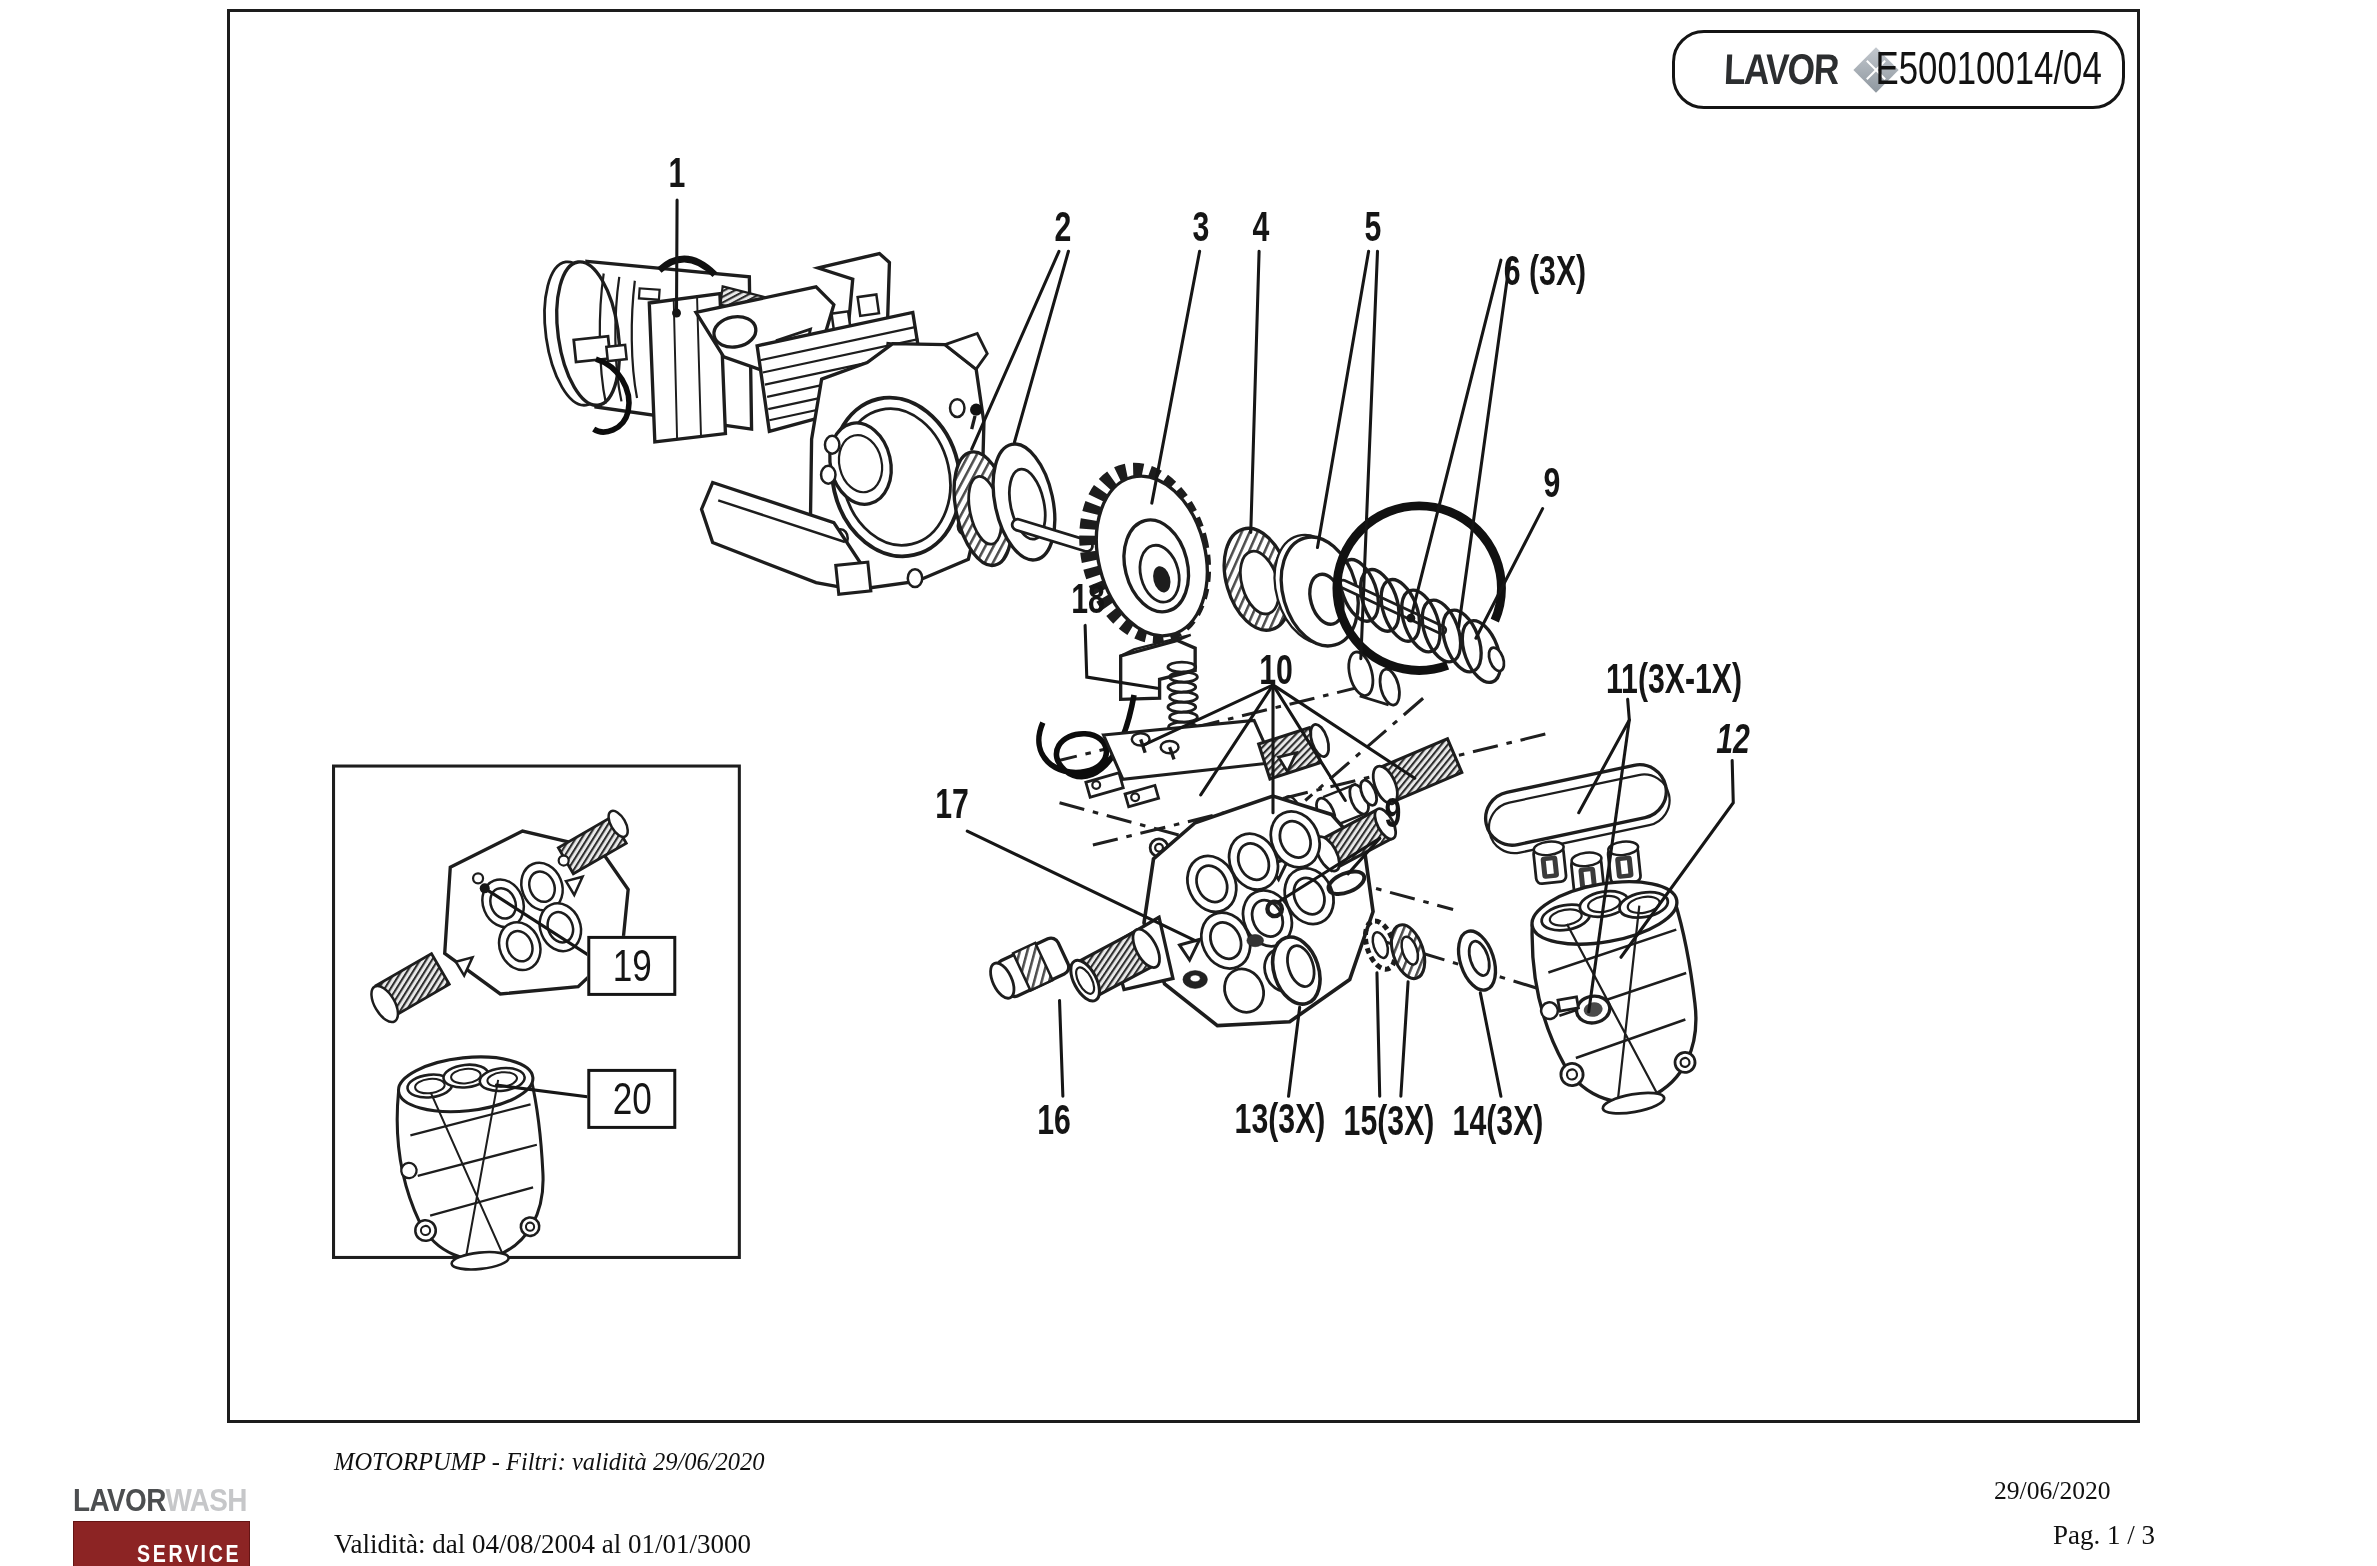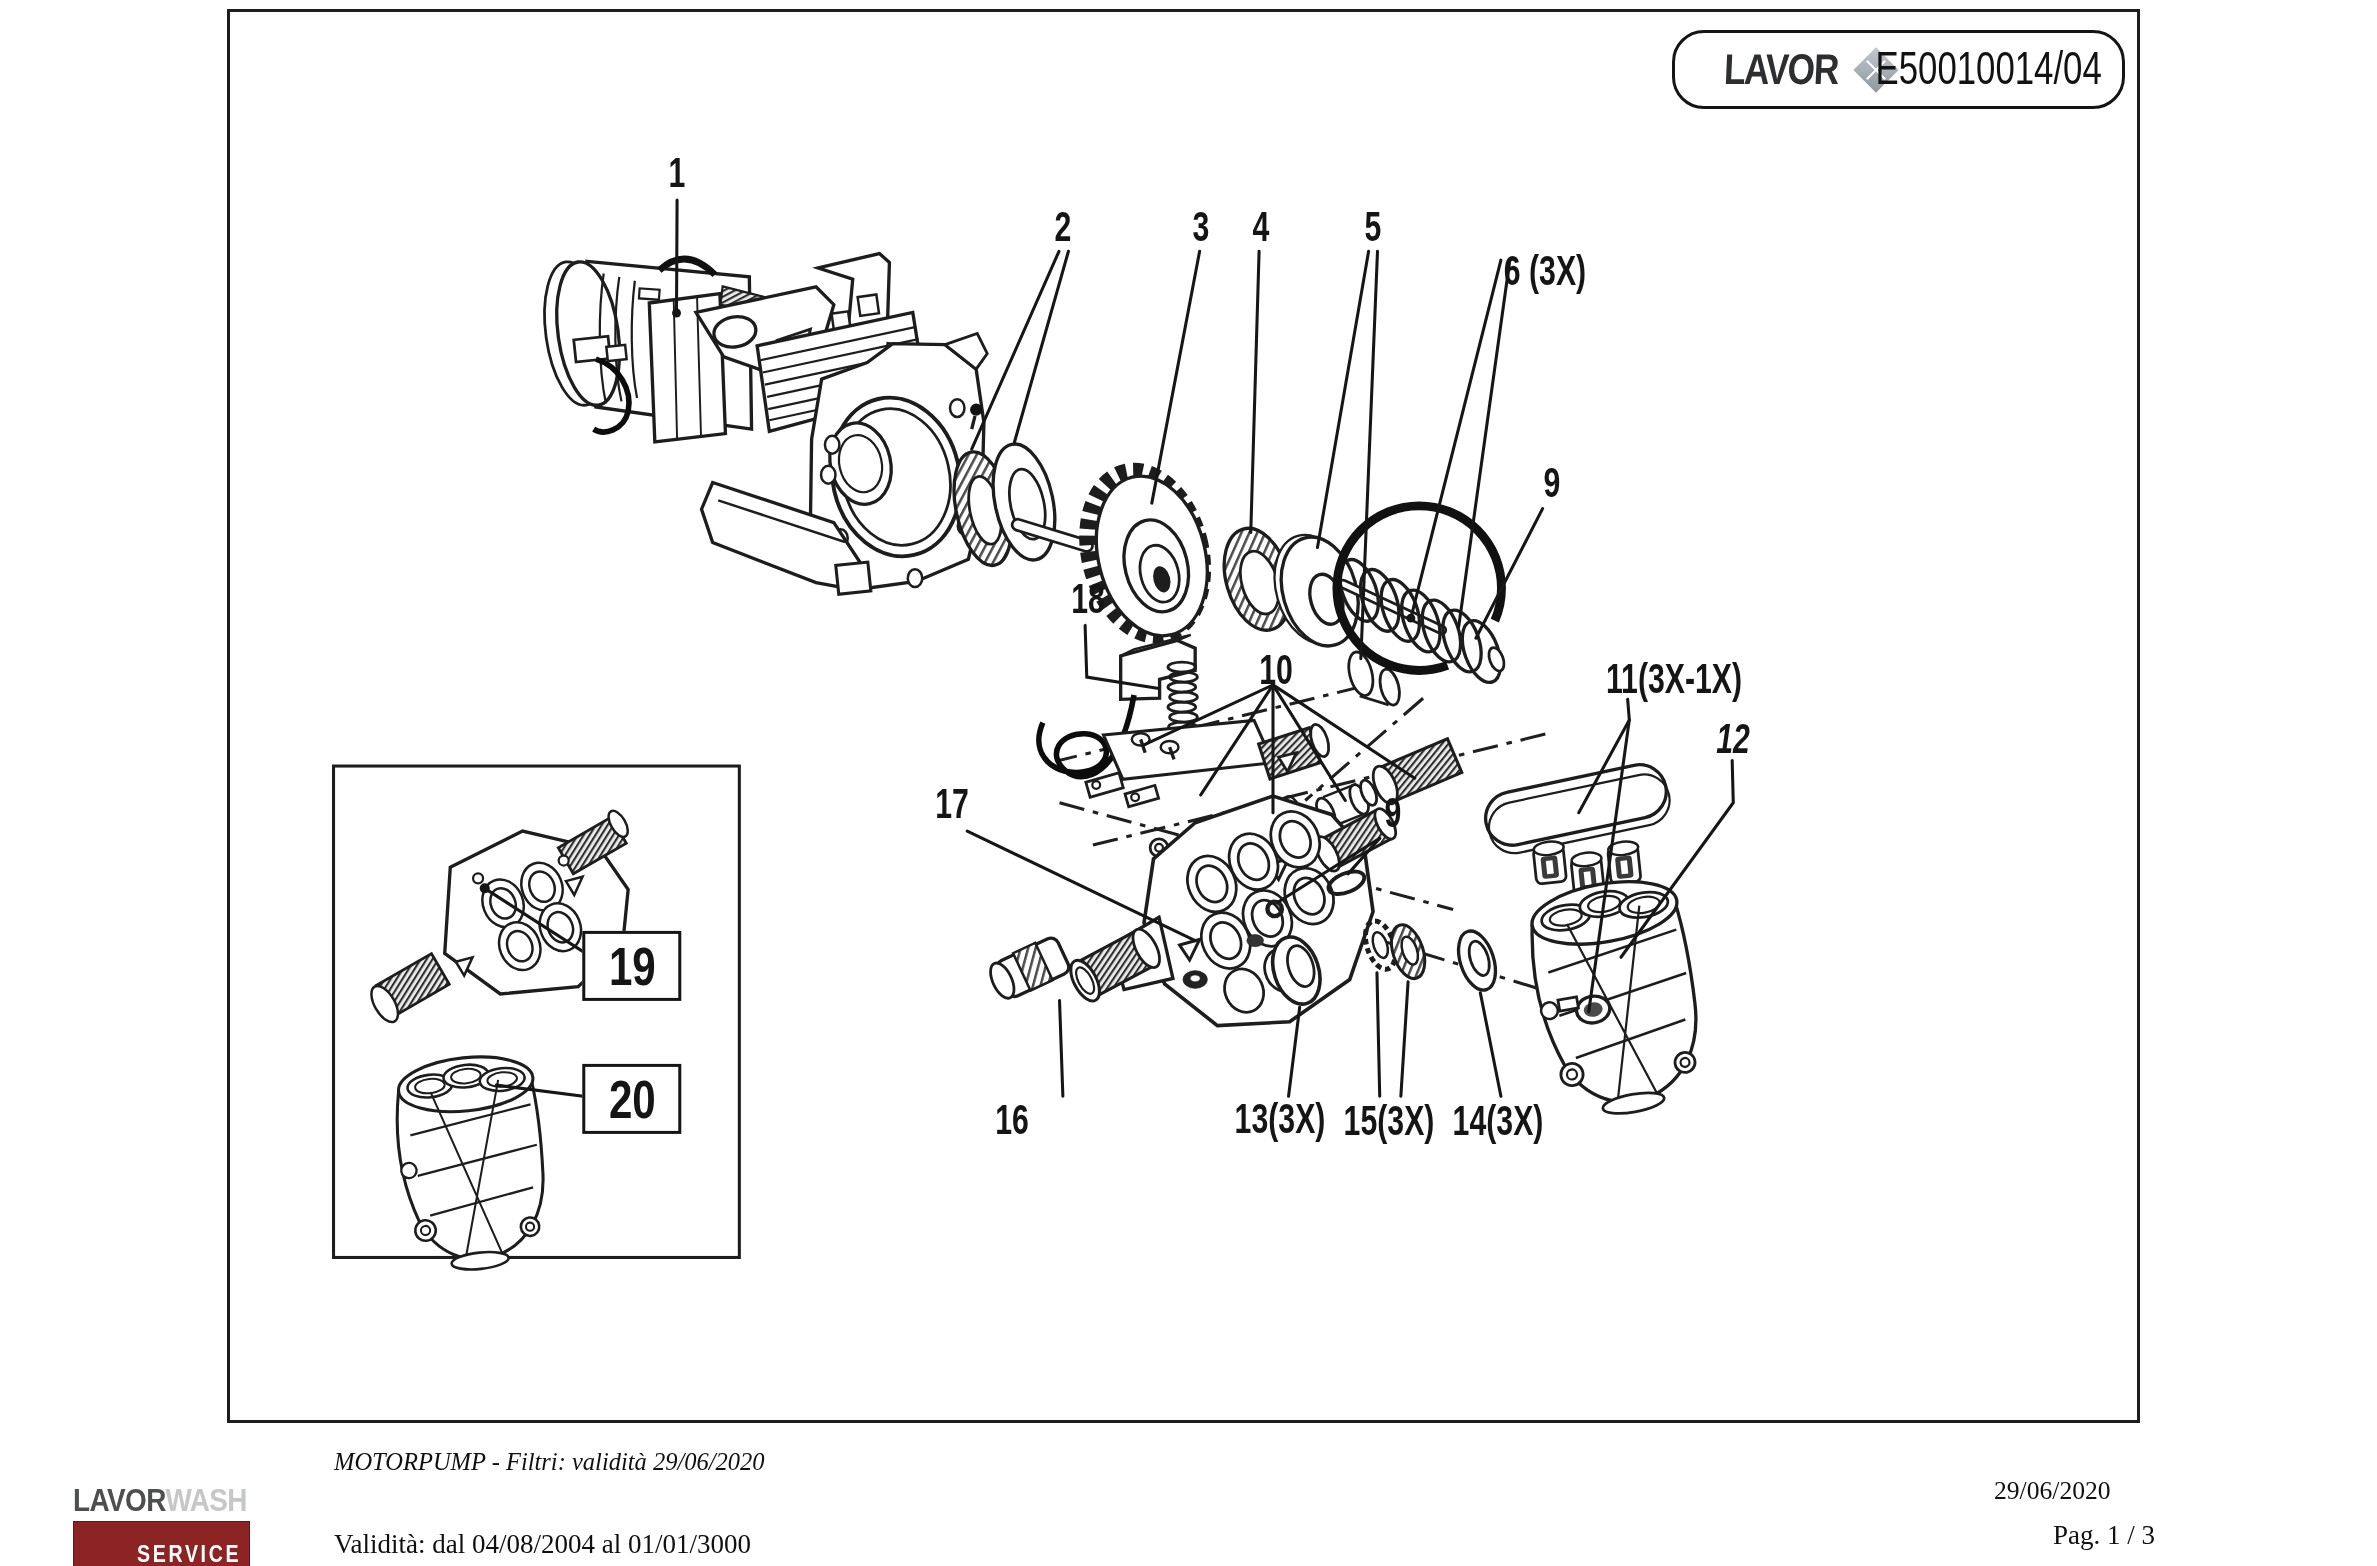--- a/index.html
+++ b/index.html
@@ -20,21 +20,21 @@
   .dia:before{content:"";position:absolute;left:46%;top:8%;width:8%;height:84%;background:#fff;}
   .dia:after{content:"";position:absolute;top:46%;left:8%;height:8%;width:84%;background:#fff;}
   .hcode{position:absolute;right:20px;top:50%;transform:translateY(-54%) scaleX(.74);
          transform-origin:right center;font-size:47px;font-weight:500;color:#121212;}
 
   
   .co{position:absolute;transform:translate(-50%,-50%);white-space:nowrap;
       font-size:42px;font-weight:700;color:#151515;}
   .co>span{display:inline-block;transform:scaleX(.72);transform-origin:center;}
   .cobox{position:absolute;transform:translate(-50%,-50%);border:3.3px solid #151515;background:#fff;
-         padding:1.1px 16.7px;font-size:54px;font-weight:700;color:#151515;}
+         padding:1.1px 16.7px;font-size:45px;font-weight:400;color:#151515;}
   .cobox>span{display:inline-block;transform:scaleX(.78);}
 
   
   .f-sub{position:absolute;left:334px;top:1447px;font:italic 24.5px/1.2 "Liberation Serif",serif;color:#101010;}
   .f-title{position:absolute;left:332px;top:1479px;font:bold 42px/1.15 "Liberation Serif",serif;color:#060606;letter-spacing:-0.6px;}
   .f-val{position:absolute;left:334px;top:1528px;font:27px/1.2 "Liberation Serif",serif;color:#101010;}
   .f-date{position:absolute;left:1994px;top:1476px;font:25.6px/1.2 "Liberation Serif",serif;}
   .f-page{position:absolute;left:2053px;top:1519px;font:27px/1.2 "Liberation Serif",serif;}
   .blogo{position:absolute;left:73px;top:1483px;width:177px;}
   .blogo .row{font-size:31px;font-weight:900;letter-spacing:-0.6px;transform:scaleX(.9);transform-origin:left center;white-space:nowrap;}
@@ -379,21 +379,21 @@
   <div class="co" style="left: 1261px; top: 227px;"><span>4</span></div>
   <div class="co" style="left: 1373px; top: 227px;"><span>5</span></div>
   <div class="co" style="left: 1545px; top: 234px; margin-top: 37px;"><span>6 (3X)</span></div>
   <div class="co" style="left: 1552px; top: 483px;"><span>9</span></div>
   <div class="co" style="left: 1088px; top: 599px;"><span>18</span></div>
   <div class="co" style="left: 1276px; top: 662px; margin-top: 8px;"><span>10</span></div>
   <div class="co" style="left: 952px; top: 804px; text-align: right;"><span>17</span></div>
   <div class="co" style="left: 1393px; top: 813px;"><span>9</span></div>
   <div class="co" style="left: 1674px; top: 679px;"><span>11(3X-1X)</span></div>
   <div class="co" style="left: 1733px; top: 739px; font-style: italic;"><span>12</span></div>
-  <div class="co" style="left: 1012px; top: 1120px; text-decoration: underline;"><span>16</span></div>
+  <div class="co" style="left: 1054px; top: 1120px; text-decoration: underline;"><span>16</span></div>
   <div class="co" style="left: 1280px; top: 1119px;"><span>13(3X)</span></div>
   <div class="co" style="left: 1389px; top: 1121px;"><span>15(3X)</span></div>
   <div class="co" style="left: 1498px; top: 1121px;"><span>14(3X)</span></div>
   <div class="cobox" style="left: 632px; top: 966px;"><span>19</span></div>
   <div class="cobox" style="left: 632px; top: 1099px;"><span>20</span></div>
 
   <div class="blogo">
     <div class="row">
       <span class="d">LAVOR</span><span class="l">WASH</span>
     </div>

